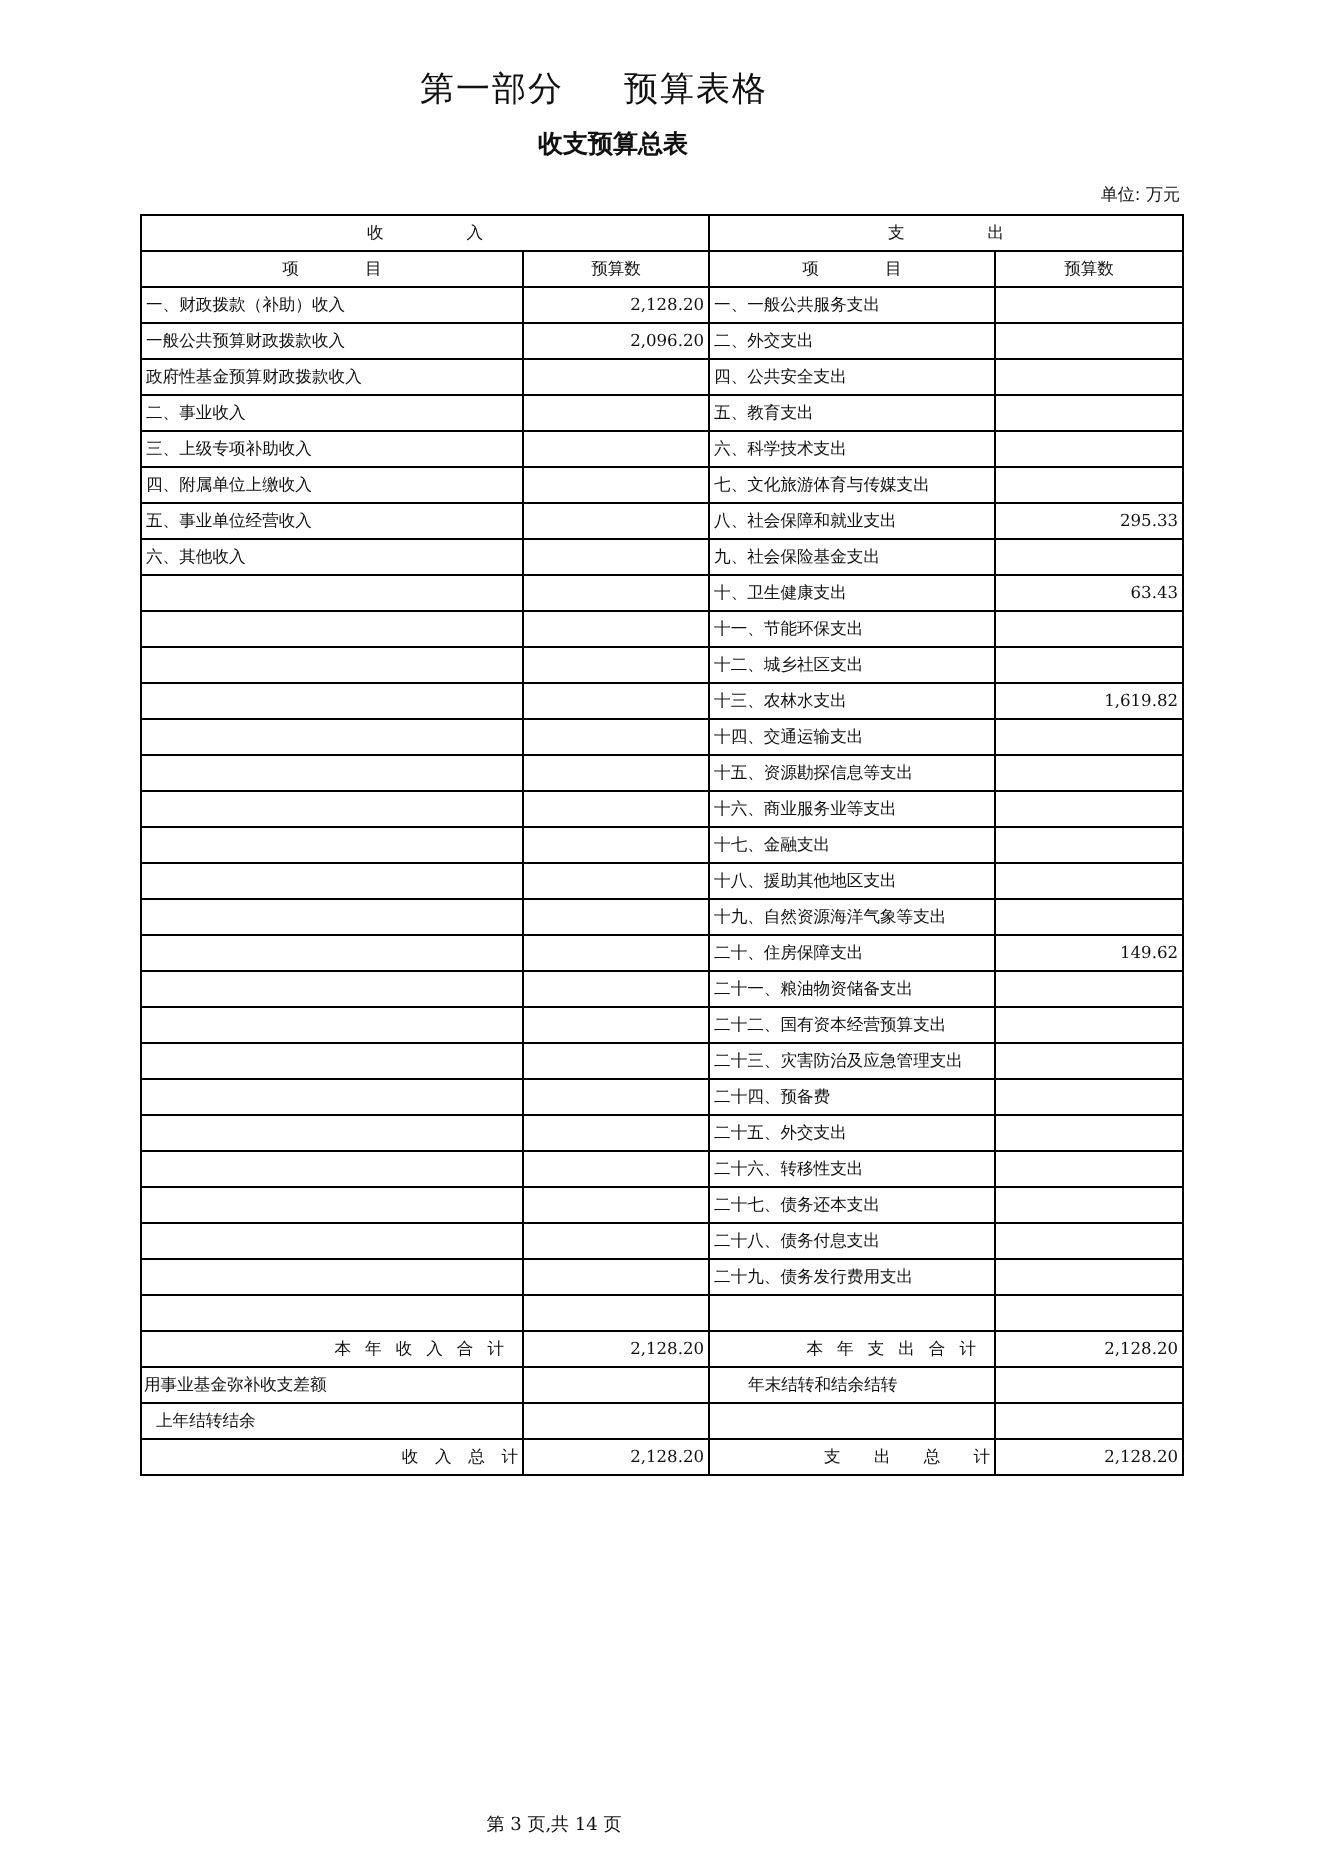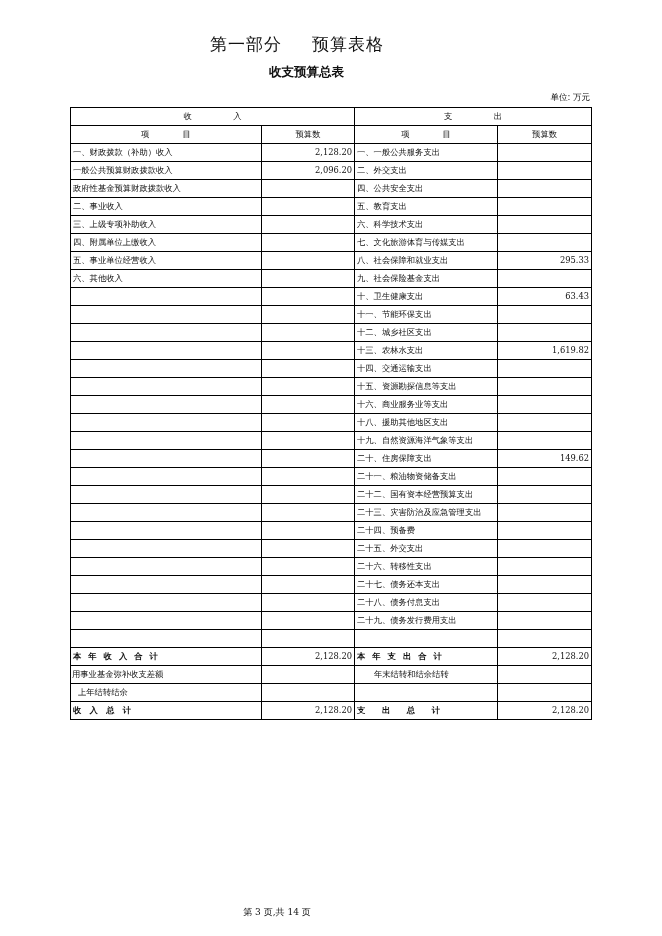--- a/index.html
+++ b/index.html
@@ -13,21 +13,21 @@
   .unit { position: absolute; top: 92px; left: 520px; width: 70px; text-align: right;
           font-family: "DejaVu Sans", "Liberation Sans", sans-serif; font-size: 8.5px; }
   table.grid { position: absolute; top: 107px; left: 70px; width: 521px;
                border-collapse: collapse; table-layout: fixed; }
   table.grid td { border: 1px solid #000; height: 17.6px; padding: 0 2px; font-size: 8.3px;
                   line-height: 17px; white-space: nowrap; overflow: hidden; box-sizing: border-box; }
   table.grid tr.hdr td { text-align: center; font-family: Liberation Sans, sans-serif; }
   td.num { text-align: right; }
   td.sans { font-family: "DejaVu Sans", "Liberation Sans", sans-serif; }
   td.ind { padding-left: 18px; }
-  td.center { text-align: left; font-weight: bold; }
+  td.center { text-align: right; }
   .footer { position: absolute; top: 906px; left: 0; width: 554px; text-align: center; font-size: 9px; }
   .sp { letter-spacing: 7px; }
 </style>
 </head>
 <body>
 
 <div class="title">
   <span>第一部分</span><span class="gap"></span><span>预算表格</span>
 </div>
 <div class="subtitle">收支预算总表</div>
@@ -137,20 +137,26 @@
       </tr>
       <tr>
         <td class="sans"></td>
         <td class="num"></td>
         <td>十六、商业服务业等支出</td>
         <td class="num"></td>
       </tr>
       <tr>
         <td class="sans"></td>
         <td class="num"></td>
+        <td>十七、金融支出</td>
+        <td class="num"></td>
+      </tr>
+      <tr>
+        <td class="sans"></td>
+        <td class="num"></td>
         <td>十八、援助其他地区支出</td>
         <td class="num"></td>
       </tr>
       <tr>
         <td class="sans"></td>
         <td class="num"></td>
         <td>十九、自然资源海洋气象等支出</td>
         <td class="num"></td>
       </tr>
       <tr>

